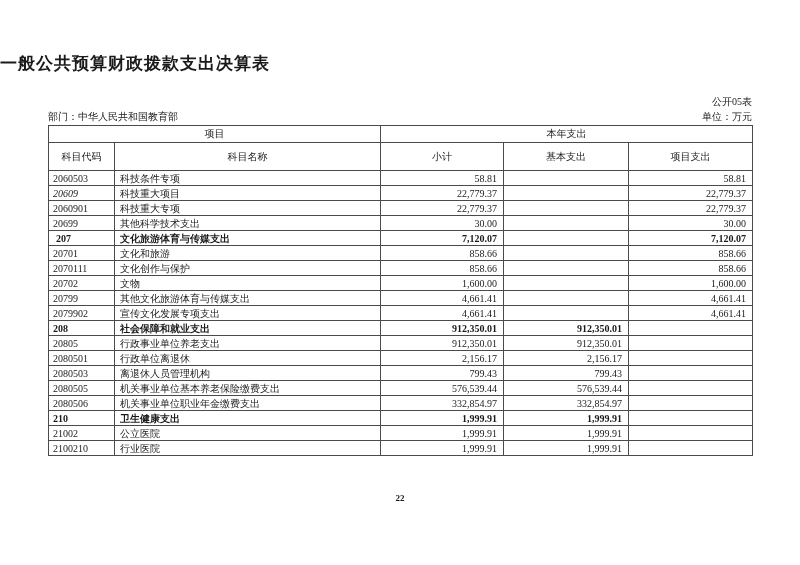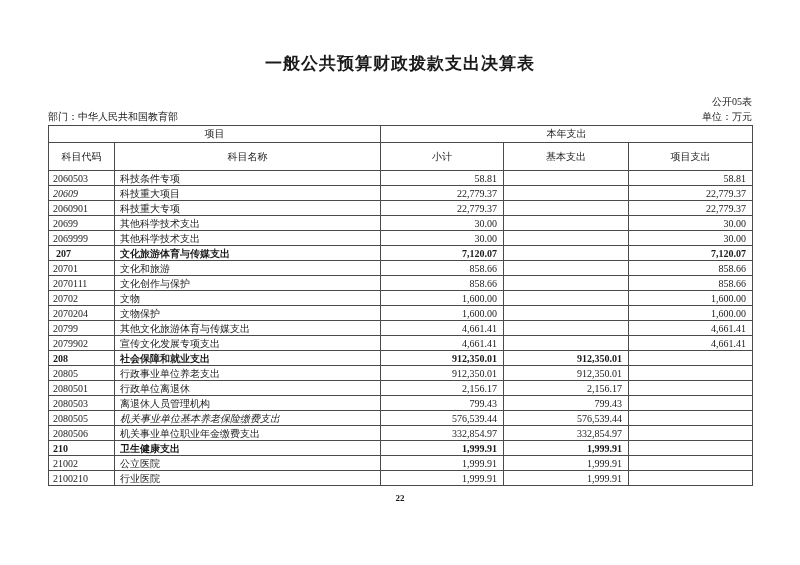--- a/index.html
+++ b/index.html
@@ -8,21 +8,20 @@
     font-family: "Liberation Serif", "DejaVu Serif", serif;
     color: #1a1a1a;
     position: relative;
     overflow: hidden;
   }
   .sheet { position: absolute; inset: 0; }
 
   .doc-title {
     position: absolute;
     top: 52px; left: 0; right: 0;
-    text-align: center;
     font-size: 17px;
     font-weight: bold;
     letter-spacing: 1px;
   }
   .form-number {
     position: absolute;
     top: 95px; right: 48px;
     font-size: 10px;
   }
   .meta-line {
@@ -121,27 +120,20 @@
           <td class="num" style="border-color: rgb(74, 74, 74);"></td>
           <td class="num" style="border-color: rgb(74, 74, 74);">22,779.37</td>
         </tr>
         <tr>
           <td class="code" style="border-color: rgb(74, 74, 74);">20699</td>
           <td class="name" style="border-color: rgb(74, 74, 74);">其他科学技术支出</td>
           <td class="num" style="border-color: rgb(74, 74, 74);">30.00</td>
           <td class="num" style="border-color: rgb(74, 74, 74);"></td>
           <td class="num" style="border-color: rgb(74, 74, 74);">30.00</td>
         </tr>
-        <tr>
-          <td class="code" style="border-color: rgb(74, 74, 74);">2069999</td>
-          <td class="name indent" style="border-color: rgb(74, 74, 74);">其他科学技术支出</td>
-          <td class="num" style="border-color: rgb(74, 74, 74);">30.00</td>
-          <td class="num" style="border-color: rgb(74, 74, 74);"></td>
-          <td class="num" style="border-color: rgb(74, 74, 74);">30.00</td>
-        </tr>
         <tr class="bold">
           <td class="code" style="border-color: rgb(74, 74, 74); padding-left: 7px;">207</td>
           <td class="name" style="border-color: rgb(74, 74, 74);">文化旅游体育与传媒支出</td>
           <td class="num" style="border-color: rgb(74, 74, 74);">7,120.07</td>
           <td class="num" style="border-color: rgb(74, 74, 74);"></td>
           <td class="num" style="border-color: rgb(74, 74, 74);">7,120.07</td>
         </tr>
         <tr>
           <td class="code" style="border-color: rgb(74, 74, 74);">20701</td>
           <td class="name" style="border-color: rgb(74, 74, 74);">文化和旅游</td>
@@ -157,27 +149,20 @@
           <td class="num" style="border-color: rgb(74, 74, 74);">858.66</td>
         </tr>
         <tr>
           <td class="code" style="border-color: rgb(74, 74, 74);">20702</td>
           <td class="name" style="border-color: rgb(74, 74, 74);">文物</td>
           <td class="num" style="border-color: rgb(74, 74, 74);">1,600.00</td>
           <td class="num" style="border-color: rgb(74, 74, 74);"></td>
           <td class="num" style="border-color: rgb(74, 74, 74);">1,600.00</td>
         </tr>
         <tr>
-          <td class="code" style="border-color: rgb(74, 74, 74);">2070204</td>
-          <td class="name indent" style="border-color: rgb(74, 74, 74);">文物保护</td>
-          <td class="num" style="border-color: rgb(74, 74, 74);">1,600.00</td>
-          <td class="num" style="border-color: rgb(74, 74, 74);"></td>
-          <td class="num" style="border-color: rgb(74, 74, 74);">1,600.00</td>
-        </tr>
-        <tr>
           <td class="code" style="border-color: rgb(74, 74, 74);">20799</td>
           <td class="name" style="border-color: rgb(74, 74, 74);">其他文化旅游体育与传媒支出</td>
           <td class="num" style="border-color: rgb(74, 74, 74);">4,661.41</td>
           <td class="num" style="border-color: rgb(74, 74, 74);"></td>
           <td class="num" style="border-color: rgb(74, 74, 74);">4,661.41</td>
         </tr>
         <tr>
           <td class="code" style="border-color: rgb(74, 74, 74);">2079902</td>
           <td class="name indent" style="border-color: rgb(74, 74, 74);">宣传文化发展专项支出</td>
           <td class="num" style="border-color: rgb(74, 74, 74);">4,661.41</td>
@@ -207,21 +192,21 @@
         </tr>
         <tr>
           <td class="code" style="border-color: rgb(74, 74, 74);">2080503</td>
           <td class="name indent" style="border-color: rgb(74, 74, 74);">离退休人员管理机构</td>
           <td class="num" style="border-color: rgb(74, 74, 74);">799.43</td>
           <td class="num" style="border-color: rgb(74, 74, 74);">799.43</td>
           <td class="num" style="border-color: rgb(74, 74, 74);"></td>
         </tr>
         <tr>
           <td class="code" style="border-color: rgb(74, 74, 74);">2080505</td>
-          <td class="name indent" style="border-color: rgb(74, 74, 74); font-style: italic;">机关事业单位基本养老保险缴费支出</td>
+          <td class="name indent" style="border-color: rgb(74, 74, 74);">机关事业单位基本养老保险缴费支出</td>
           <td class="num" style="border-color: rgb(74, 74, 74);">576,539.44</td>
           <td class="num" style="border-color: rgb(74, 74, 74);">576,539.44</td>
           <td class="num" style="border-color: rgb(74, 74, 74);"></td>
         </tr>
         <tr>
           <td class="code" style="border-color: rgb(74, 74, 74);">2080506</td>
           <td class="name indent" style="border-color: rgb(74, 74, 74);">机关事业单位职业年金缴费支出</td>
           <td class="num" style="border-color: rgb(74, 74, 74);">332,854.97</td>
           <td class="num" style="border-color: rgb(74, 74, 74);">332,854.97</td>
           <td class="num" style="border-color: rgb(74, 74, 74);"></td>

